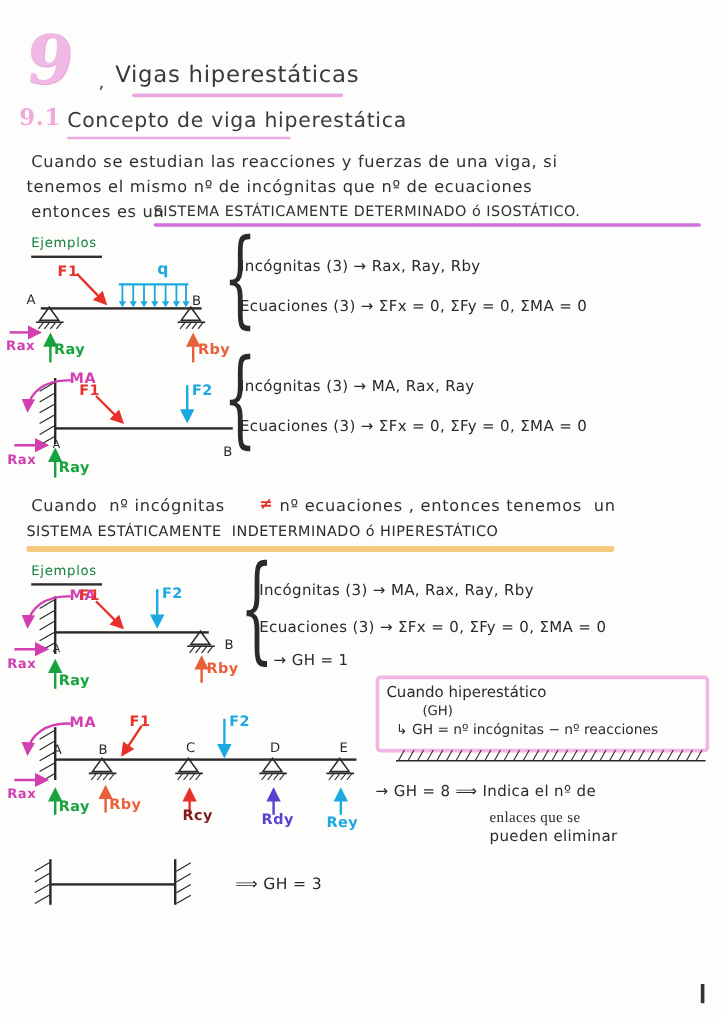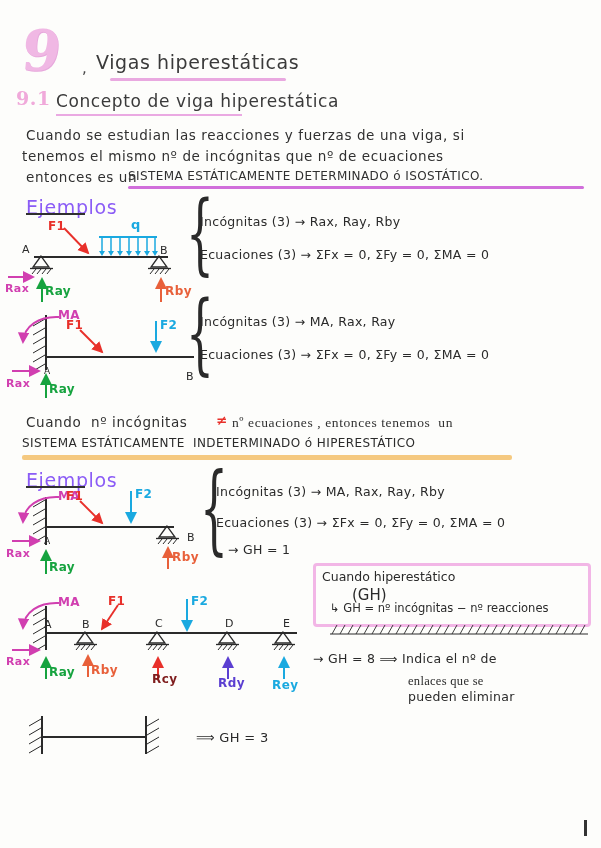--- a/index.html
+++ b/index.html
@@ -41,21 +41,21 @@
   }
   #sec-title{left:56px;top:92px;font-size:17px;color:#3a3a3a;}
   #sec-title-underline{left:56px;top:114px;width:186px;height:2px;background:#eaa9e2;}
 
   
   .para-line{font-size:13.5px;color:#303030;}
   .hl-violet{position:absolute;height:3px;background:#c23fd0;opacity:.75;border-radius:2px;}
   .hl-orange{position:absolute;height:5px;background:#f3c06a;opacity:.85;border-radius:2px;}
 
   
-  .ejemplos{font-size:19px;color:#8b5cf6;}
+  .ejemplos{font-size:11px;color:#15803d;}
   .ejemplos-ul{position:absolute;height:2px;background:#303030;}
 
   
   .beam{position:absolute;background:#2a2a2a;height:2px;}
   .label{position:absolute;font-size:11px;color:#2a2a2a;}
   .rlabel{position:absolute;font-size:12px;font-weight:700;letter-spacing:.4px;}
   .wallline{position:absolute;width:1.8px;background:#2a2a2a;}
 
   
   svg.ov{position:absolute;overflow:visible;}
@@ -250,21 +250,21 @@
     </svg>
     <div class="rlabel" style="left:49px;top:382px;color:#16a33f;">Ray</div>
   </div>
 
   <div class="brace" style="left:186px;top:312px;transform:scaleY(2.0);">{</div>
   <div class="eq" style="left:200px;top:314px;">Incógnitas (3)  →  MA, Rax, Ray</div>
   <div class="eq" style="left:200px;top:347px;">Ecuaciones (3) →  ΣFx = 0, ΣFy = 0, ΣMA = 0</div>
 
   <div class="abs hw para-line" style="left:26px;top:415px;">Cuando  nº incógnitas </div>
   <div class="abs hw para-line" style="left:216px;top:413px;color:#e8302a;font-weight:700;">≠</div>
-  <div class="abs hw para-line" style="left:228px;top:415px;font-family:Liberation Serif, serif;"> nº ecuaciones , entonces tenemos  un</div>
+  <div class="abs hw para-line" style="left:228px;top:415px;"> nº ecuaciones , entonces tenemos  un</div>
   <div class="abs hw" style="left:22px;top:437px;font-size:12px;letter-spacing:.4px;">SISTEMA ESTÁTICAMENTE  INDETERMINADO ó HIPERESTÁTICO</div>
   <div class="hl-orange" style="left:22px;top:455px;width:490px;"></div>
 
   <div class="abs hw ejemplos" style="left:26px;top:470px;">Ejemplos</div>
   <div class="ejemplos-ul" style="left:26px;top:486px;width:59px;"></div>
 
   <div>
     <div class="beam" style="left:46px;top:526px;width:128px;"></div>
     <div class="wallline" style="left:45px;top:497px;height:48px;"></div>
     <svg class="ov" style="left:30px;top:497px;" width="18" height="50">
@@ -321,21 +321,21 @@
     <div class="rlabel" style="left:172px;top:550px;color:#e8603a;">Rby</div>
   </div>
 
   <div class="brace" style="left:200px;top:487px;transform:scaleY(2.2);">{</div>
   <div class="eq" style="left:216px;top:484px;">Incógnitas (3) →  MA, Rax, Ray, Rby</div>
   <div class="eq" style="left:216px;top:515px;">Ecuaciones (3) →  ΣFx = 0, ΣFy = 0, ΣMA = 0</div>
   <div class="eq" style="left:228px;top:542px;">→  GH = 1</div>
 
   <div id="gh-box" style="left:313px;top:563px;width:272px;height:58px;"></div>
   <div class="gh-text" style="left:322px;top:569px;">Cuando hiperestático</div>
-  <div class="gh-text" style="left:352px;top:586px;font-size:15px;">(GH)</div>
+  <div class="gh-text" style="left:352px;top:586px;font-size:11px;">(GH)</div>
   <div class="gh-text" style="left:330px;top:601px;font-size:11.5px;">↳ GH = nº incógnitas  − nº reacciones</div>
 
   <svg class="ov" style="left:330px;top:624px;" width="262" height="12">
     <line x1="0" y1="10" x2="258" y2="10" stroke="#2a2a2a" stroke-width="1.2"></line>
     <g stroke="#2a2a2a" stroke-width="0.9">
       <line x1="2" y1="10" x2="7" y2="1"></line>
         <line x1="10" y1="10" x2="15" y2="1"></line>
       <line x1="18" y1="10" x2="23" y2="1"></line>
         <line x1="26" y1="10" x2="31" y2="1"></line>
       <line x1="34" y1="10" x2="39" y2="1"></line>

